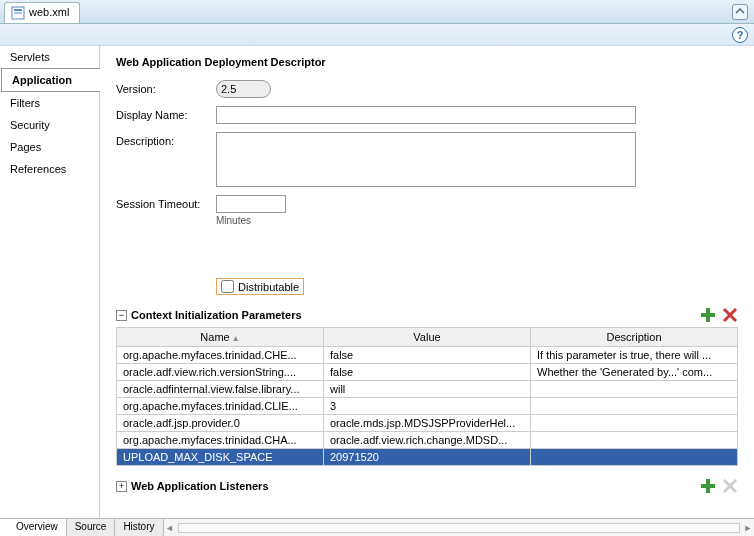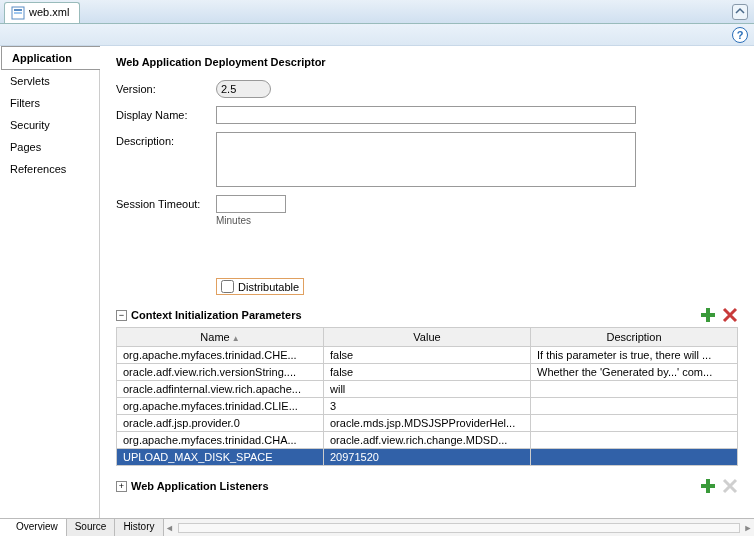--- a/index.html
+++ b/index.html
@@ -64,22 +64,22 @@
       </svg>
   </div>
 </div>
 
 <div class="help-bar">
   <div class="help-icon">?</div>
 </div>
 
 <div class="main-area">
   <div class="sidebar">
+    <div class="side-item"><span>Servlets</span></div>
     <div class="side-item active"><span>Application</span></div>
-    <div class="side-item"><span>Servlets</span></div>
     <div class="side-item"><span>Filters</span></div>
     <div class="side-item"><span>Security</span></div>
     <div class="side-item"><span>Pages</span></div>
     <div class="side-item"><span>References</span></div>
   </div>
 
   <div class="content">
     <h3>Web Application Deployment Descriptor</h3>
 
     <div class="form-row">
@@ -137,21 +137,21 @@
             <td>org.apache.myfaces.trinidad.CHE...</td>
             <td>false</td>
             <td>If this parameter is true, there will ...</td>
           </tr>
           <tr>
             <td>oracle.adf.view.rich.versionString....</td>
             <td>false</td>
             <td>Whether the 'Generated by...' com...</td>
           </tr>
           <tr>
-            <td>oracle.adfinternal.view.rich.apache...</td>
+            <td>oracle.adfinternal.view.false.library...</td>
             <td>will</td>
             <td></td>
           </tr>
           <tr>
             <td>org.apache.myfaces.trinidad.CLIE...</td>
             <td>3</td>
             <td></td>
           </tr>
           <tr>
             <td>oracle.adf.jsp.provider.0</td>

